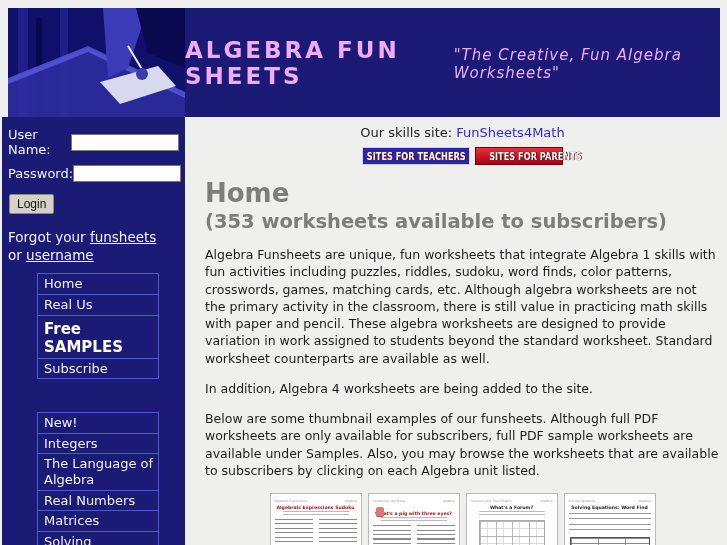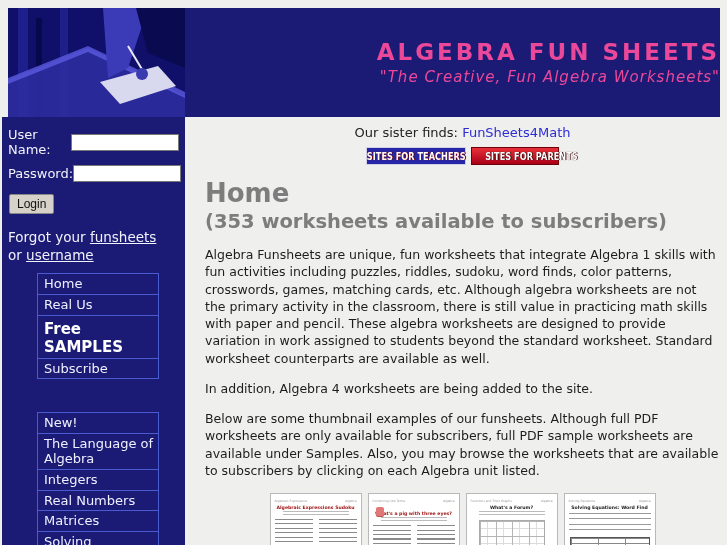--- a/index.html
+++ b/index.html
@@ -3,22 +3,22 @@
 <meta charset="utf-8">
 <style>
   * { margin:0; padding:0; box-sizing:border-box; }
   html,body { background:#efefee; }
   body { font-family:"DejaVu Sans","Liberation Sans",sans-serif; }
   .page { position:relative; width:727px; height:545px; background:#efefee; overflow:hidden; }
 
   
   .photo { position:absolute; left:8px; top:8px; width:177px; height:109px; display:block; }
   .hdr { position:absolute; left:185px; top:8px; width:535px; height:109px;
-         background:#1b1b76; color:#ec4899; display:flex; flex-direction:column;
-         align-items:flex-end; justify-content:center; }
+         background:#1b1b76; color:#f0abfc; display:flex; flex-direction:row;
+         align-items:center; justify-content:center; }
   .hdr .title { font-size:23px; font-weight:bold; letter-spacing:3px; }
   .hdr .subtitle { font-size:15px; font-style:italic; letter-spacing:1px; margin-top:3px; }
 
   
   .sidebar { position:absolute; left:2px; top:117px; width:183px; height:428px;
              background:#1b1b76; color:#f2f2fa; font-size:13px; }
   .login { padding:10px 6px 0 6px; }
   .login-row { display:flex; align-items:center; margin-bottom:8px; }
   .login-row label { width:66px; font-size:13px; color:#f2f2fa; }
   .login-row input { width:108px; height:17px; border:1px solid #777; background:#fff; font-size:12px; padding:0 2px; }
@@ -33,21 +33,21 @@
   .menu-gap { height:34px; }
 
   
   .main { position:absolute; left:185px; top:117px; width:542px; height:428px; padding:6px 7px 0 20px; }
   .sister { text-align:center; font-size:13px; color:#222; margin-top:2px; }
   .sister a { color:#2b2bd5; }
   .badges { display:flex; justify-content:center; gap:5px; margin-top:7px; }
   .badge { height:18px; display:flex; align-items:center; justify-content:center;
            font-weight:bold; font-size:10px; color:#fff; white-space:nowrap; cursor:pointer; }
   .badge span { display:inline-block; transform:scaleX(.82); letter-spacing:0; }
-  .badge.teachers { width:100px; background:#2626a6; border:1px solid #cfd0e8; text-shadow:0 0 1px #a00, 1px 0 0 #500; }
+  .badge.teachers { width:108px; background:#2626a6; border:1px solid #cfd0e8; text-shadow:0 0 1px #a00, 1px 0 0 #500; }
   .badge.parents  { width:88px; background:linear-gradient(#e8303a,#a90016); border:1px solid #6e0008; text-shadow:0 0 1px #400, 1px 0 0 #300;padding-left:32px; }
 
   .h1 { margin-top:13px; font-size:26px; font-weight:bold; color:#7d7d7d; }
   .h2 { font-size:19.5px; font-weight:bold; color:#7d7d7d; margin-top:2px; }
   .para { font-size:12.5px; color:#1d1d1d; line-height:1.38; margin-top:13px; }
 
   
   .thumbs { display:flex; justify-content:center; gap:6px; margin-top:14px; }
   .thumb { width:92px; height:118px; background:#fff; border:1px solid #b9b9b9;
            padding:5px 4px 3px 4px; overflow:hidden; position:relative; cursor:pointer; }
@@ -116,32 +116,32 @@
       <span>or </span><a>username</a>
     </div>
 
     <div class="menu">
       <div class="menu-item">Home</div>
       <div class="menu-item">Real Us</div>
       <div class="menu-item big">Free SAMPLES</div>
       <div class="menu-item">Subscribe</div>
       <div class="menu-gap"></div>
       <div class="menu-item">New!</div>
+      <div class="menu-item">Integers</div>
       <div class="menu-item">The Language of Algebra</div>
-      <div class="menu-item">Integers</div>
       <div class="menu-item">Real Numbers</div>
       <div class="menu-item">Matrices</div>
       <div class="menu-item">Solving Equations</div>
 
     </div>
   </div>
 
   <div class="main">
     <div class="sister">
-      <span>Our sister finds: </span><a>FunSheets4Math</a>
+      <span>Our skills site: </span><a>FunSheets4Math</a>
     </div>
     <div class="badges">
       <div class="badge teachers">
           <span>SITES FOR TEACHERS</span>
         </div>
       <div class="badge parents">
           <span>SITES FOR PARENTS</span>
         </div>
     </div>
 

